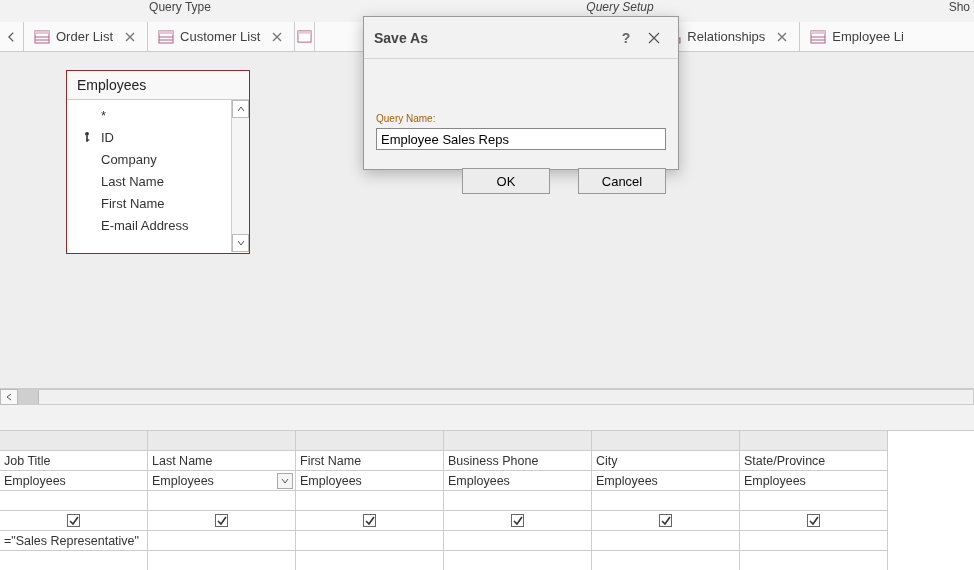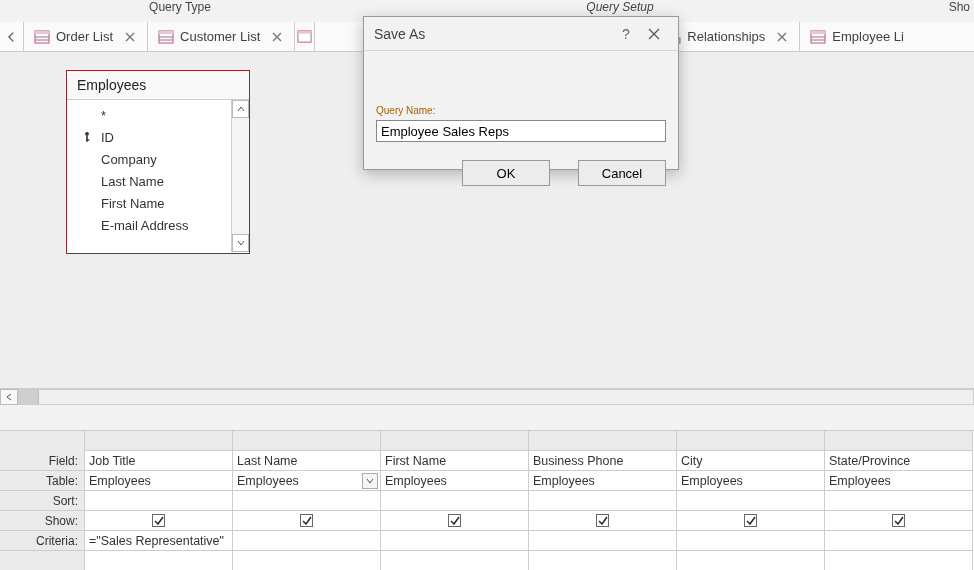--- a/index.html
+++ b/index.html
@@ -47,21 +47,21 @@
   .col { width:148px; border-right:1px solid #ccc; }
   .colhead { height:20px; background:#eaeaea; border-bottom:1px solid #ccc; }
   .cell { height:20px; border-bottom:1px solid #ccc; display:flex; align-items:center; padding:0 4px; font-size:12.5px; color:#333; }
   .cell.sel { position:relative; }
   .cell .dd { position:absolute; right:2px; top:2px; width:16px; height:16px; border:1px solid #aaa; background:#f5f5f5; display:flex; align-items:center; justify-content:center; }
   .chk { width:13px; height:13px; border:1px solid #666; margin:0 auto; display:flex; align-items:center; justify-content:center; }
   .chk svg { width:10px; height:10px; }
 
   
   .dialog { position:absolute; left:363px; top:16px; width:316px; height:154px; background:#f2f2f2; border:1px solid #999; box-shadow:0 4px 14px rgba(0,0,0,.25); }
-  .dlg-title { height:34px; display:flex; align-items:center; padding:12px 10px; font-size:14px; color:#444; border-bottom:1px solid #d6d6d6; }
+  .dlg-title { height:42px; display:flex; align-items:center; padding:12px 10px; font-size:14px; color:#444; border-bottom:1px solid #d6d6d6;font-weight:bold; }
   .dlg-title .spacer { flex:1; }
   .dlg-title .dlgbtn { width:28px; height:28px; display:flex; align-items:center; justify-content:center; color:#666; cursor:pointer; }
   .dlg-body { padding:10px 12px 0 12px; }
   .dlg-label { font-size:10px; color:#a16207; margin-bottom:4px;margin-top:44px; }
   .dlg-input { width:100%; height:22px; border:1px solid #888; background:#fff; padding:0 4px; font-size:13px; }
   .dlg-actions { display:flex; justify-content:flex-end; gap:28px; padding:18px 12px 0 12px; }
   .dlg-actions button { width:88px; height:26px; border:1px solid #999; background:#ececec; font-size:13px; cursor:pointer; }
 </style>
 </head>
 <body>
@@ -220,27 +220,20 @@
         </svg>
     </div>
     <div class="track">
         <div class="thumb"></div>
       </div>
   </div>
 </div>
 
 <div class="grid-wrap">
   <div class="grid">
-    <div class="rowlabels">
-      <div class="rl">Field:</div>
-      <div class="rl">Table:</div>
-      <div class="rl">Sort:</div>
-      <div class="rl">Show:</div>
-      <div class="rl">Criteria:</div>
-    </div>
     <div class="cols" id="grid-cols">
         <div class="col">
           <div class="colhead"></div>
           <div class="cell">Job Title</div>
           <div class="cell">Employees</div>
           <div class="cell"></div>
           <div class="cell" style="justify-content: center;">
             <div class="chk">
               <svg viewBox="0 0 10 10">
                 <path d="M1 5 L4 8 L9 1" fill="none" stroke="#333" stroke-width="1.6"></path>

